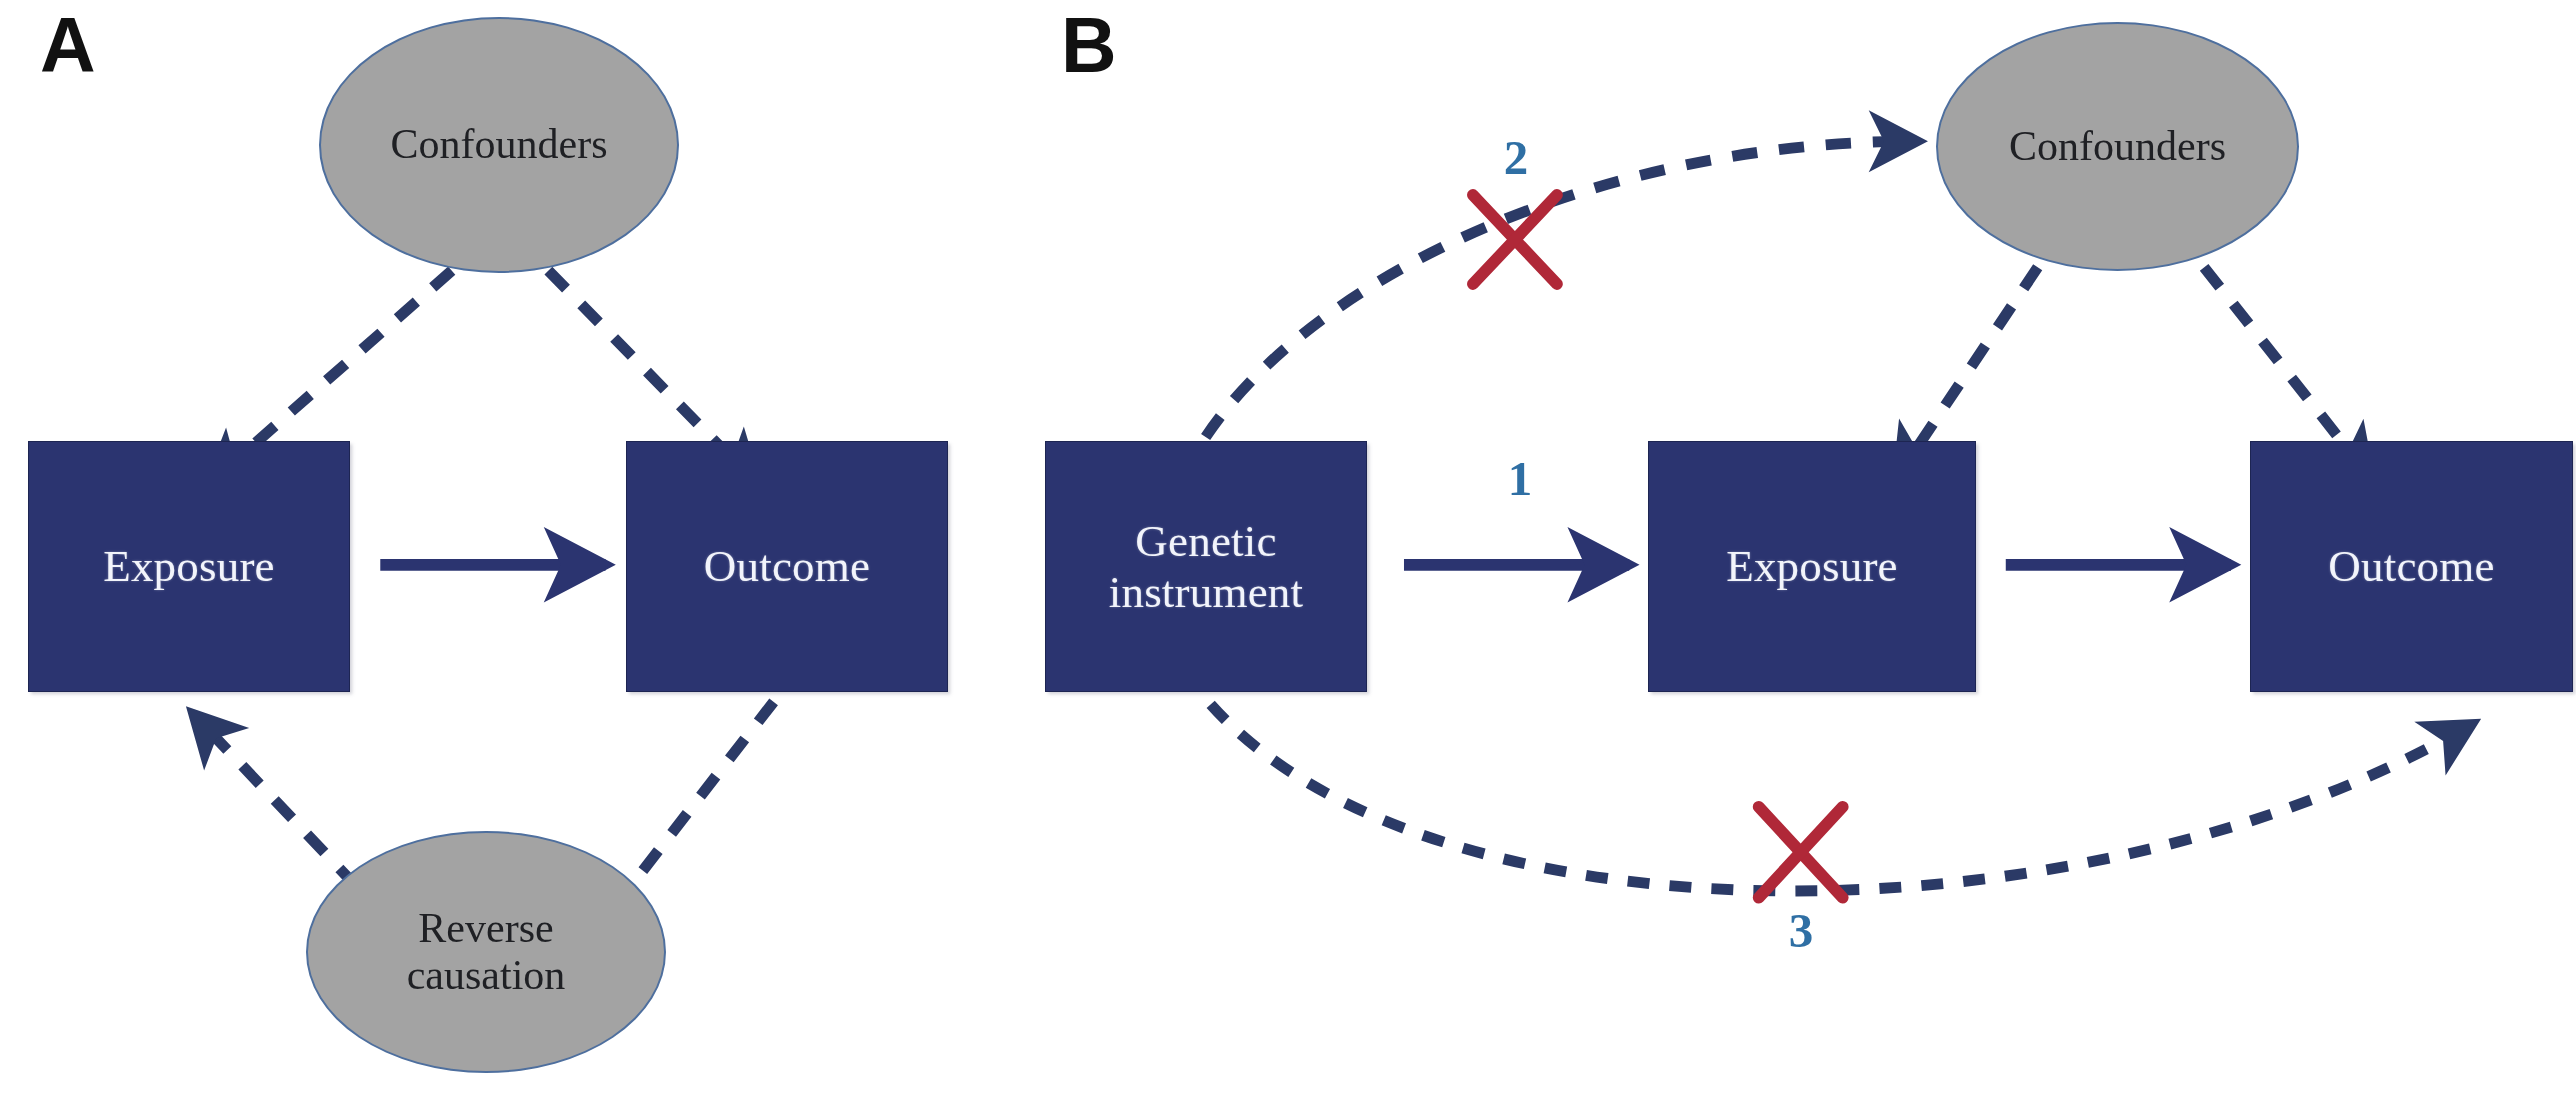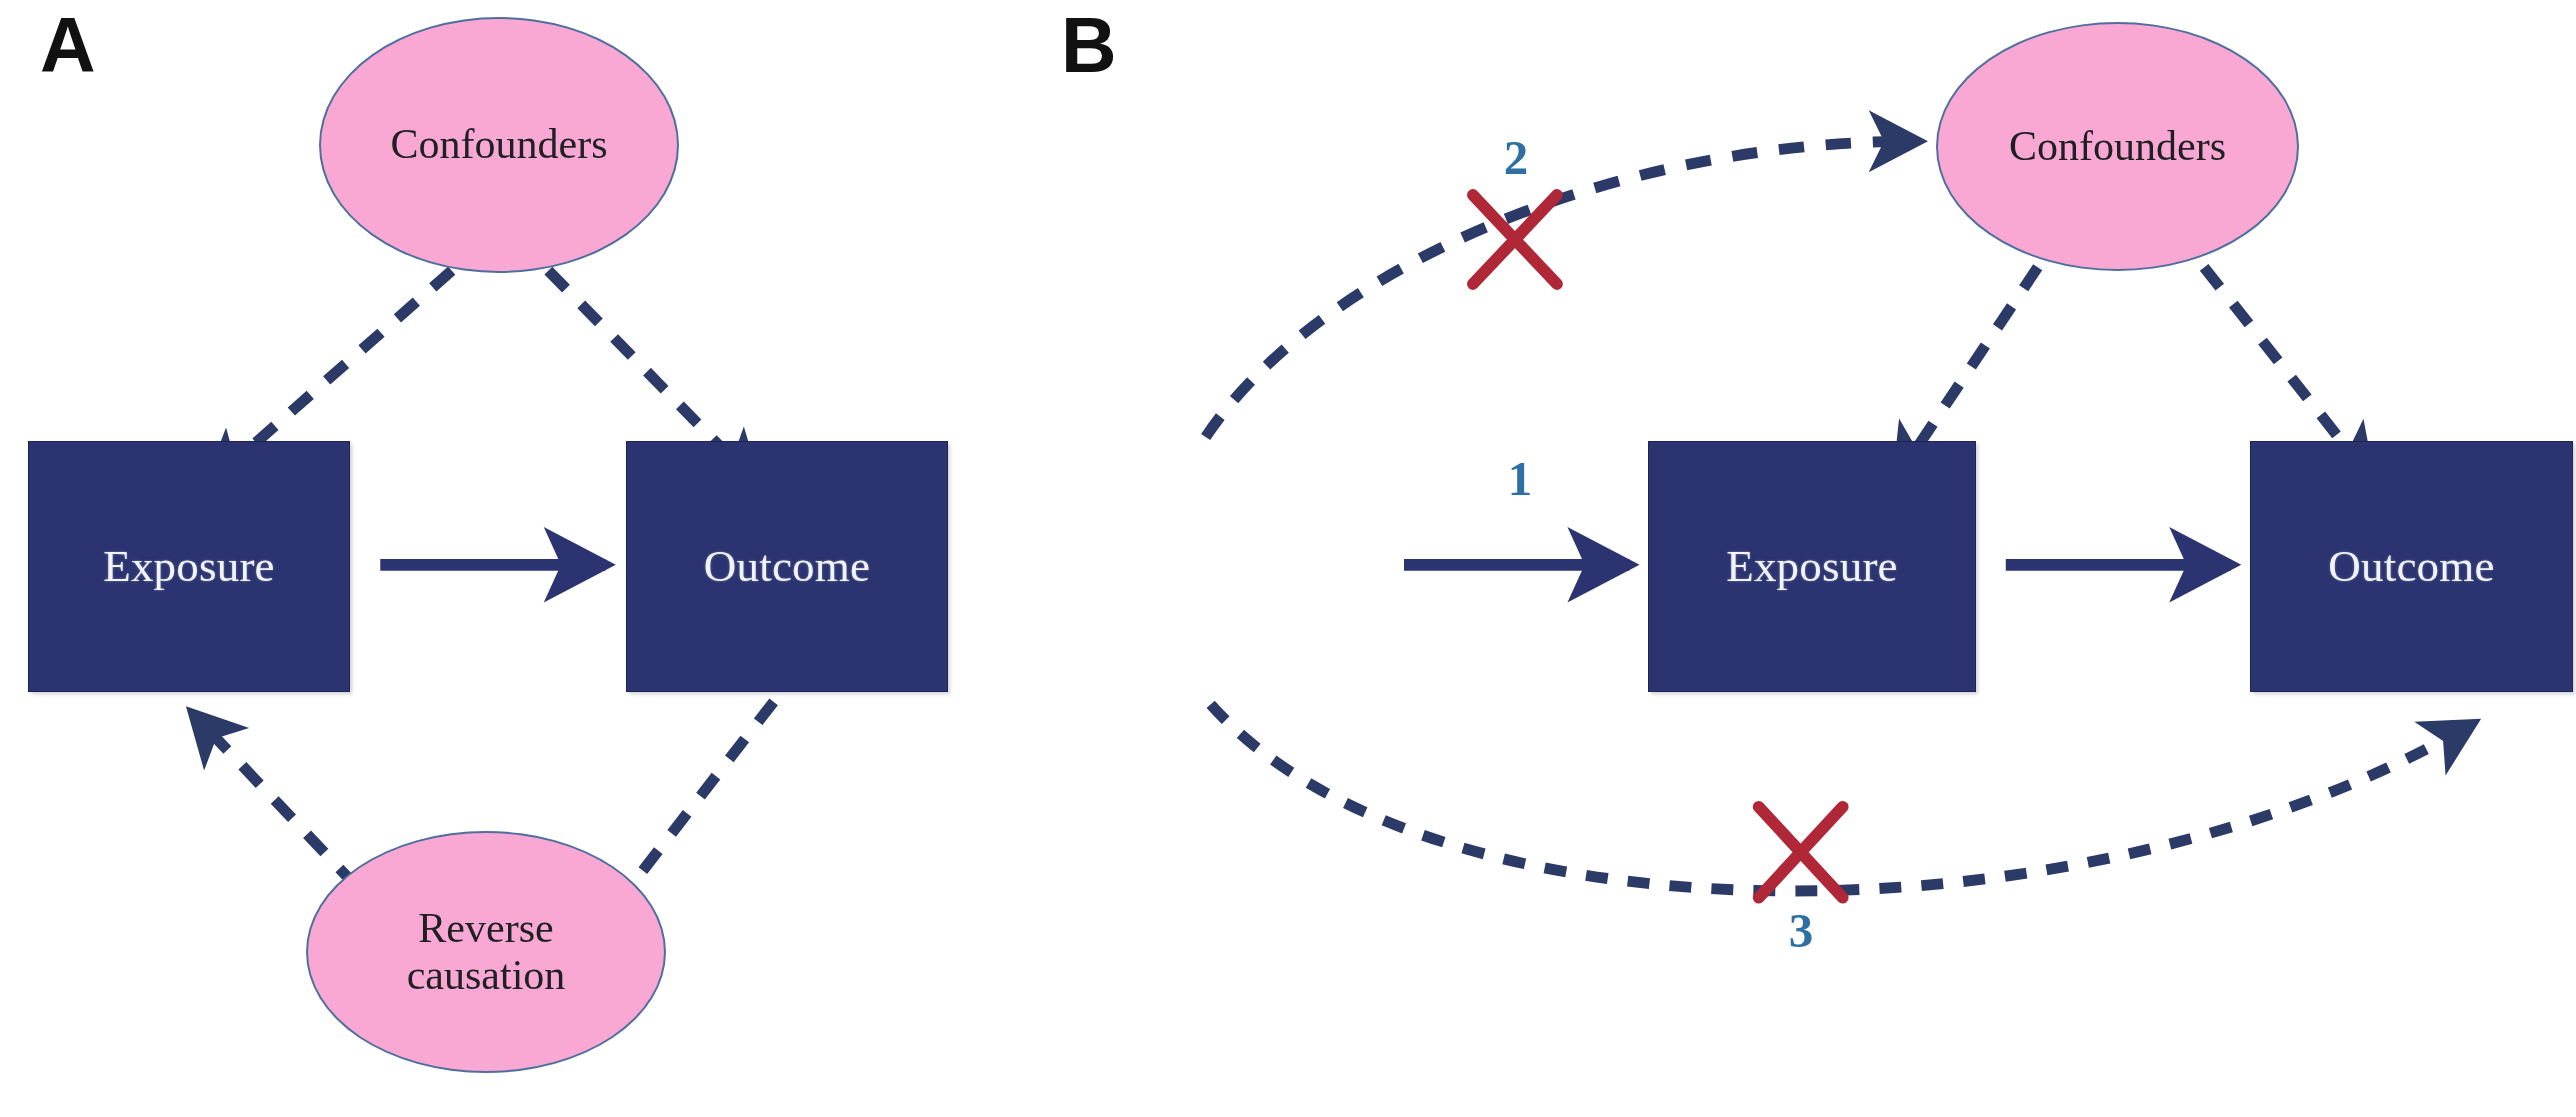--- a/index.html
+++ b/index.html
@@ -26,21 +26,21 @@
     text-align:center;
     letter-spacing:0.2px;
     text-shadow:0 0 2.5px rgba(255,255,255,.35);
     box-sizing:border-box;
   }
   .node-box span{display:block;padding:0 6.7px;}
 
   
   .node-ellipse{
     position:absolute;
-    background:#f9a8d4;
+    background:#a3a3a3;
     border:2.5px solid #4e6f9e;
     border-radius:50%;
     display:flex;align-items:center;justify-content:center;
     color:#1f2024;
     font-family:"Liberation Serif", serif;
     font-size:42px;
     line-height:1.12;
     text-align:center;
     box-sizing:border-box;
   }
@@ -152,20 +152,26 @@
     <span>Outcome</span>
   </div>
 
   <div class="node-ellipse" style="left:306px;top:831px;width:360px;height:242px;">
     <span>
       <span style="display: block;">Reverse</span>
       <span style="display: block;">causation</span>
     </span>
   </div>
 
+  <div class="node-box" style="left:1045px;top:441px;width:322px;height:251px;">
+    <span>
+      <span style="display: block;">Genetic</span>
+      <span style="display: block;">instrument</span>
+    </span>
+  </div>
 
   <div class="node-box" style="left:1648px;top:441px;width:328px;height:251px;">
     <span>Exposure</span>
   </div>
 
   <div class="node-box" style="left:2250px;top:441px;width:323px;height:251px;">
     <span>Outcome</span>
   </div>
 
   <div class="node-ellipse" style="left:1936px;top:22px;width:363px;height:249px;">

